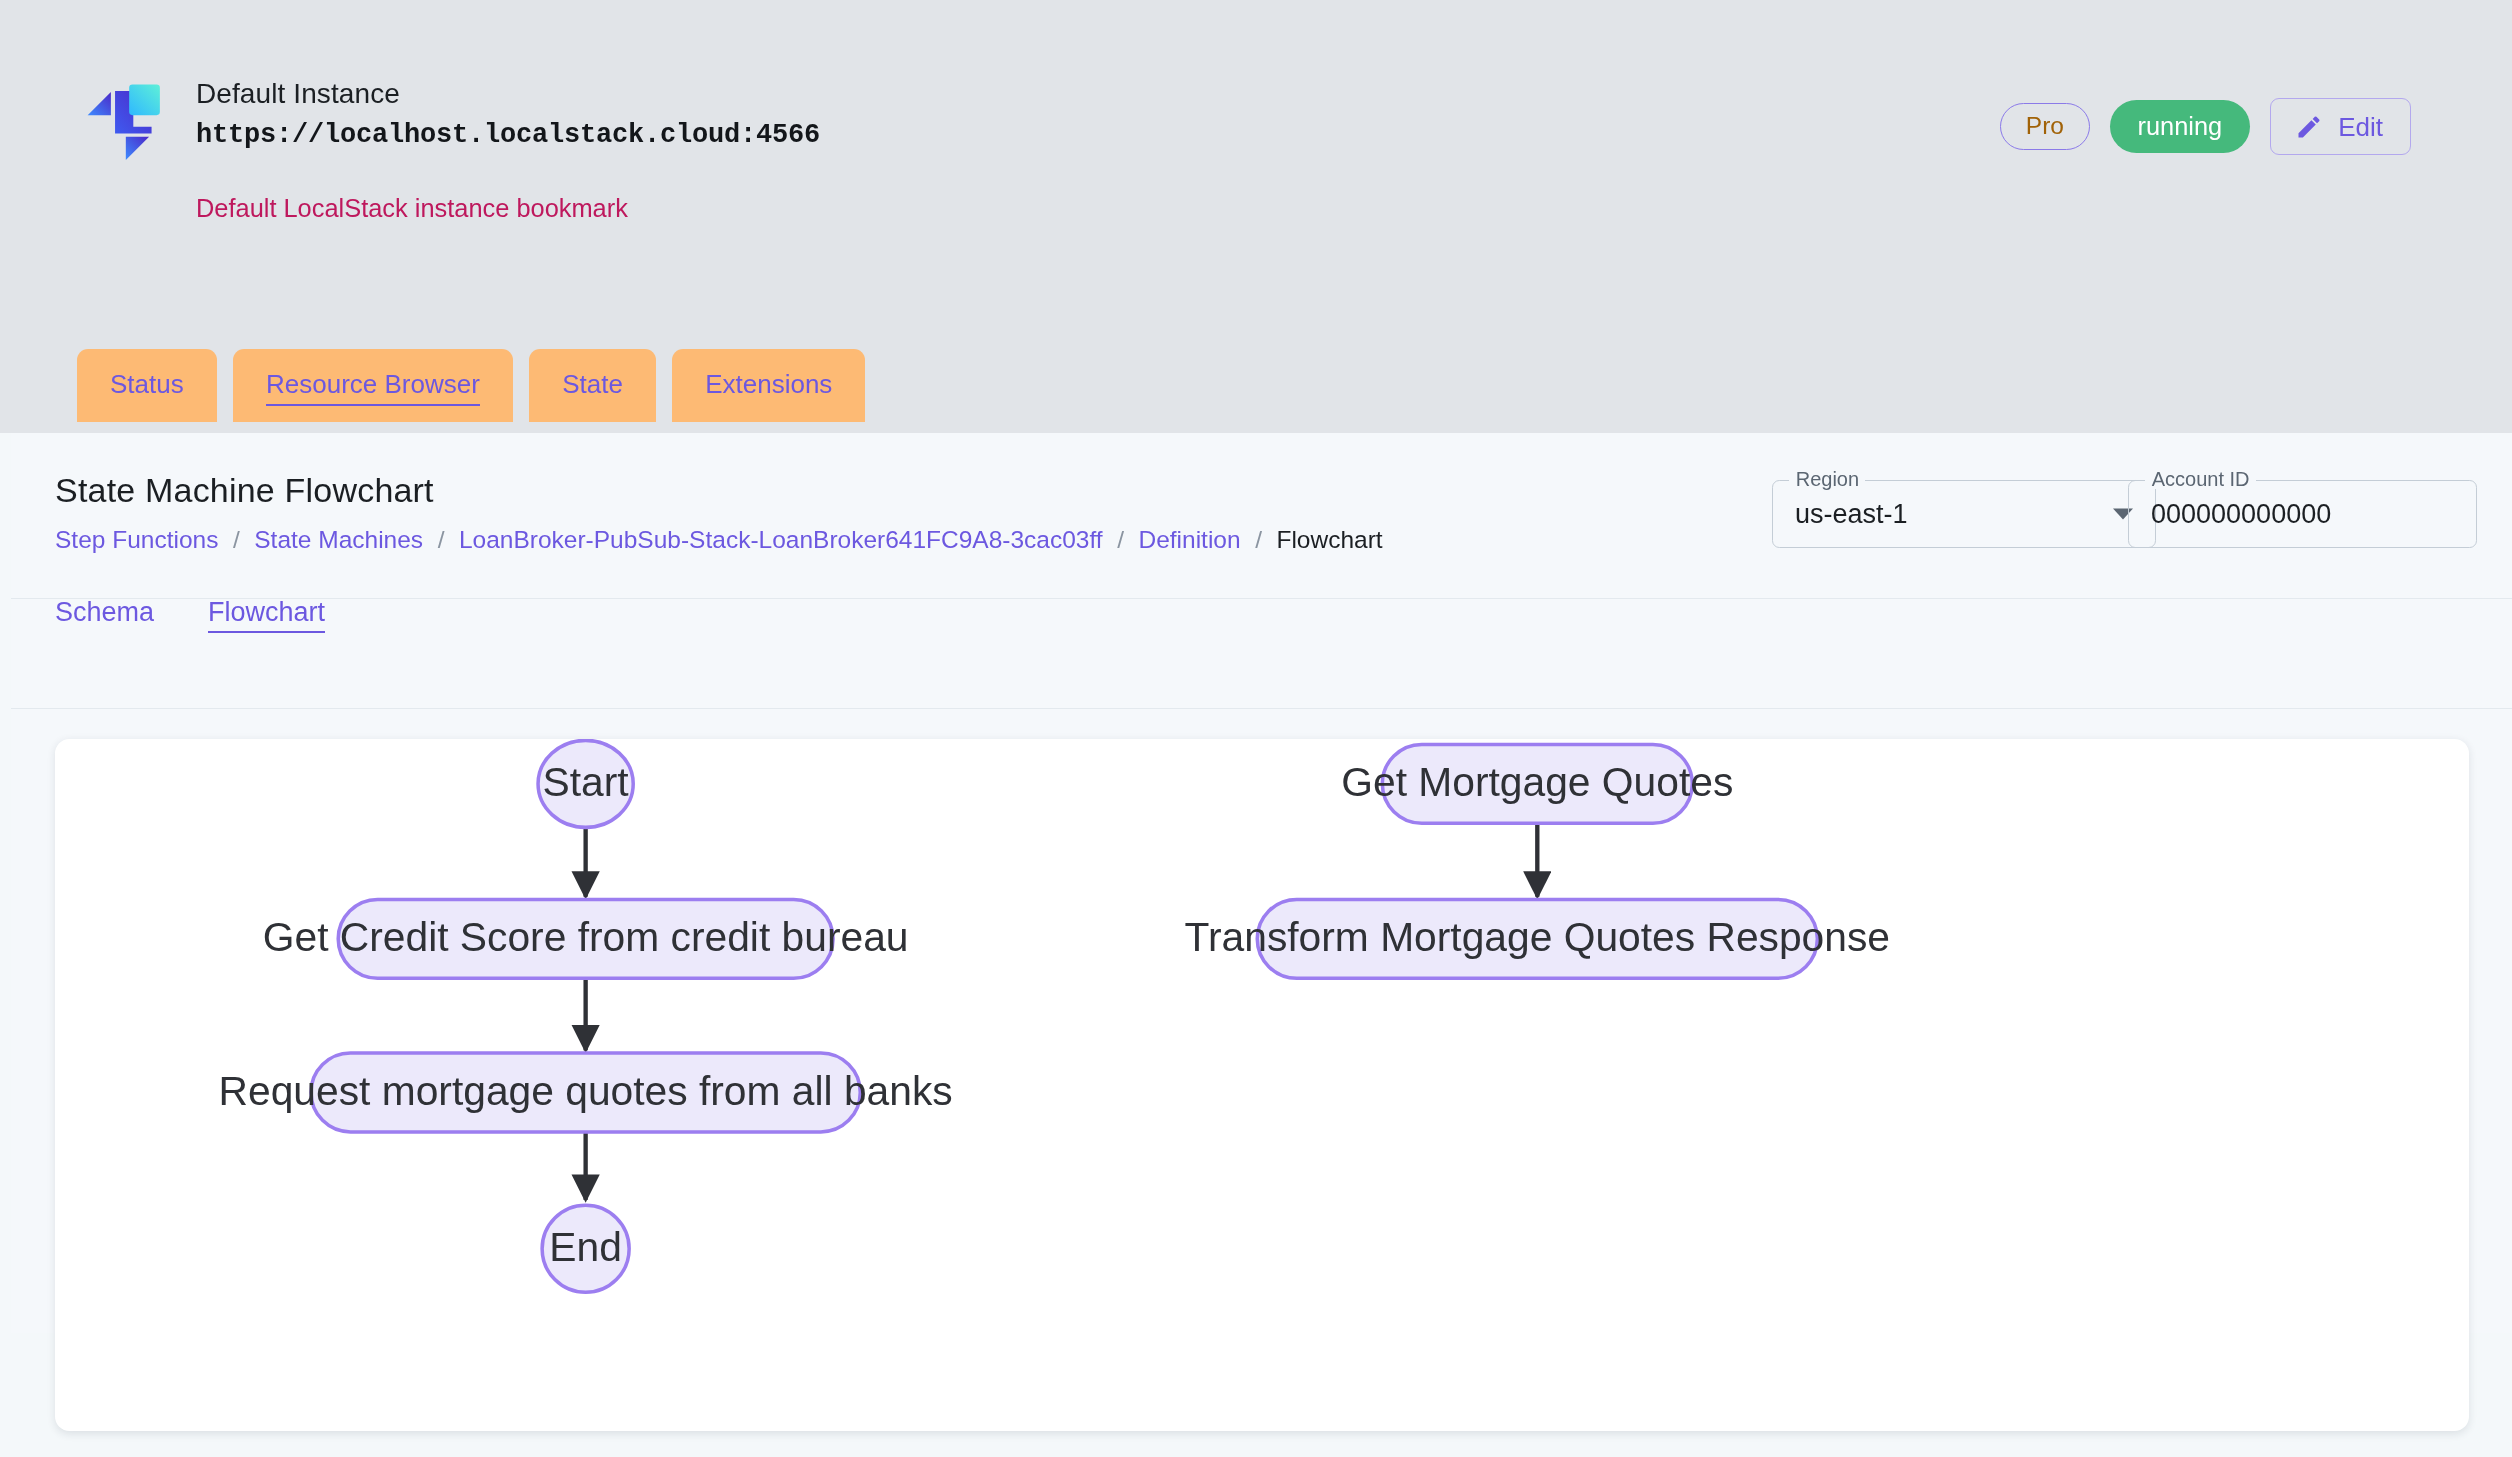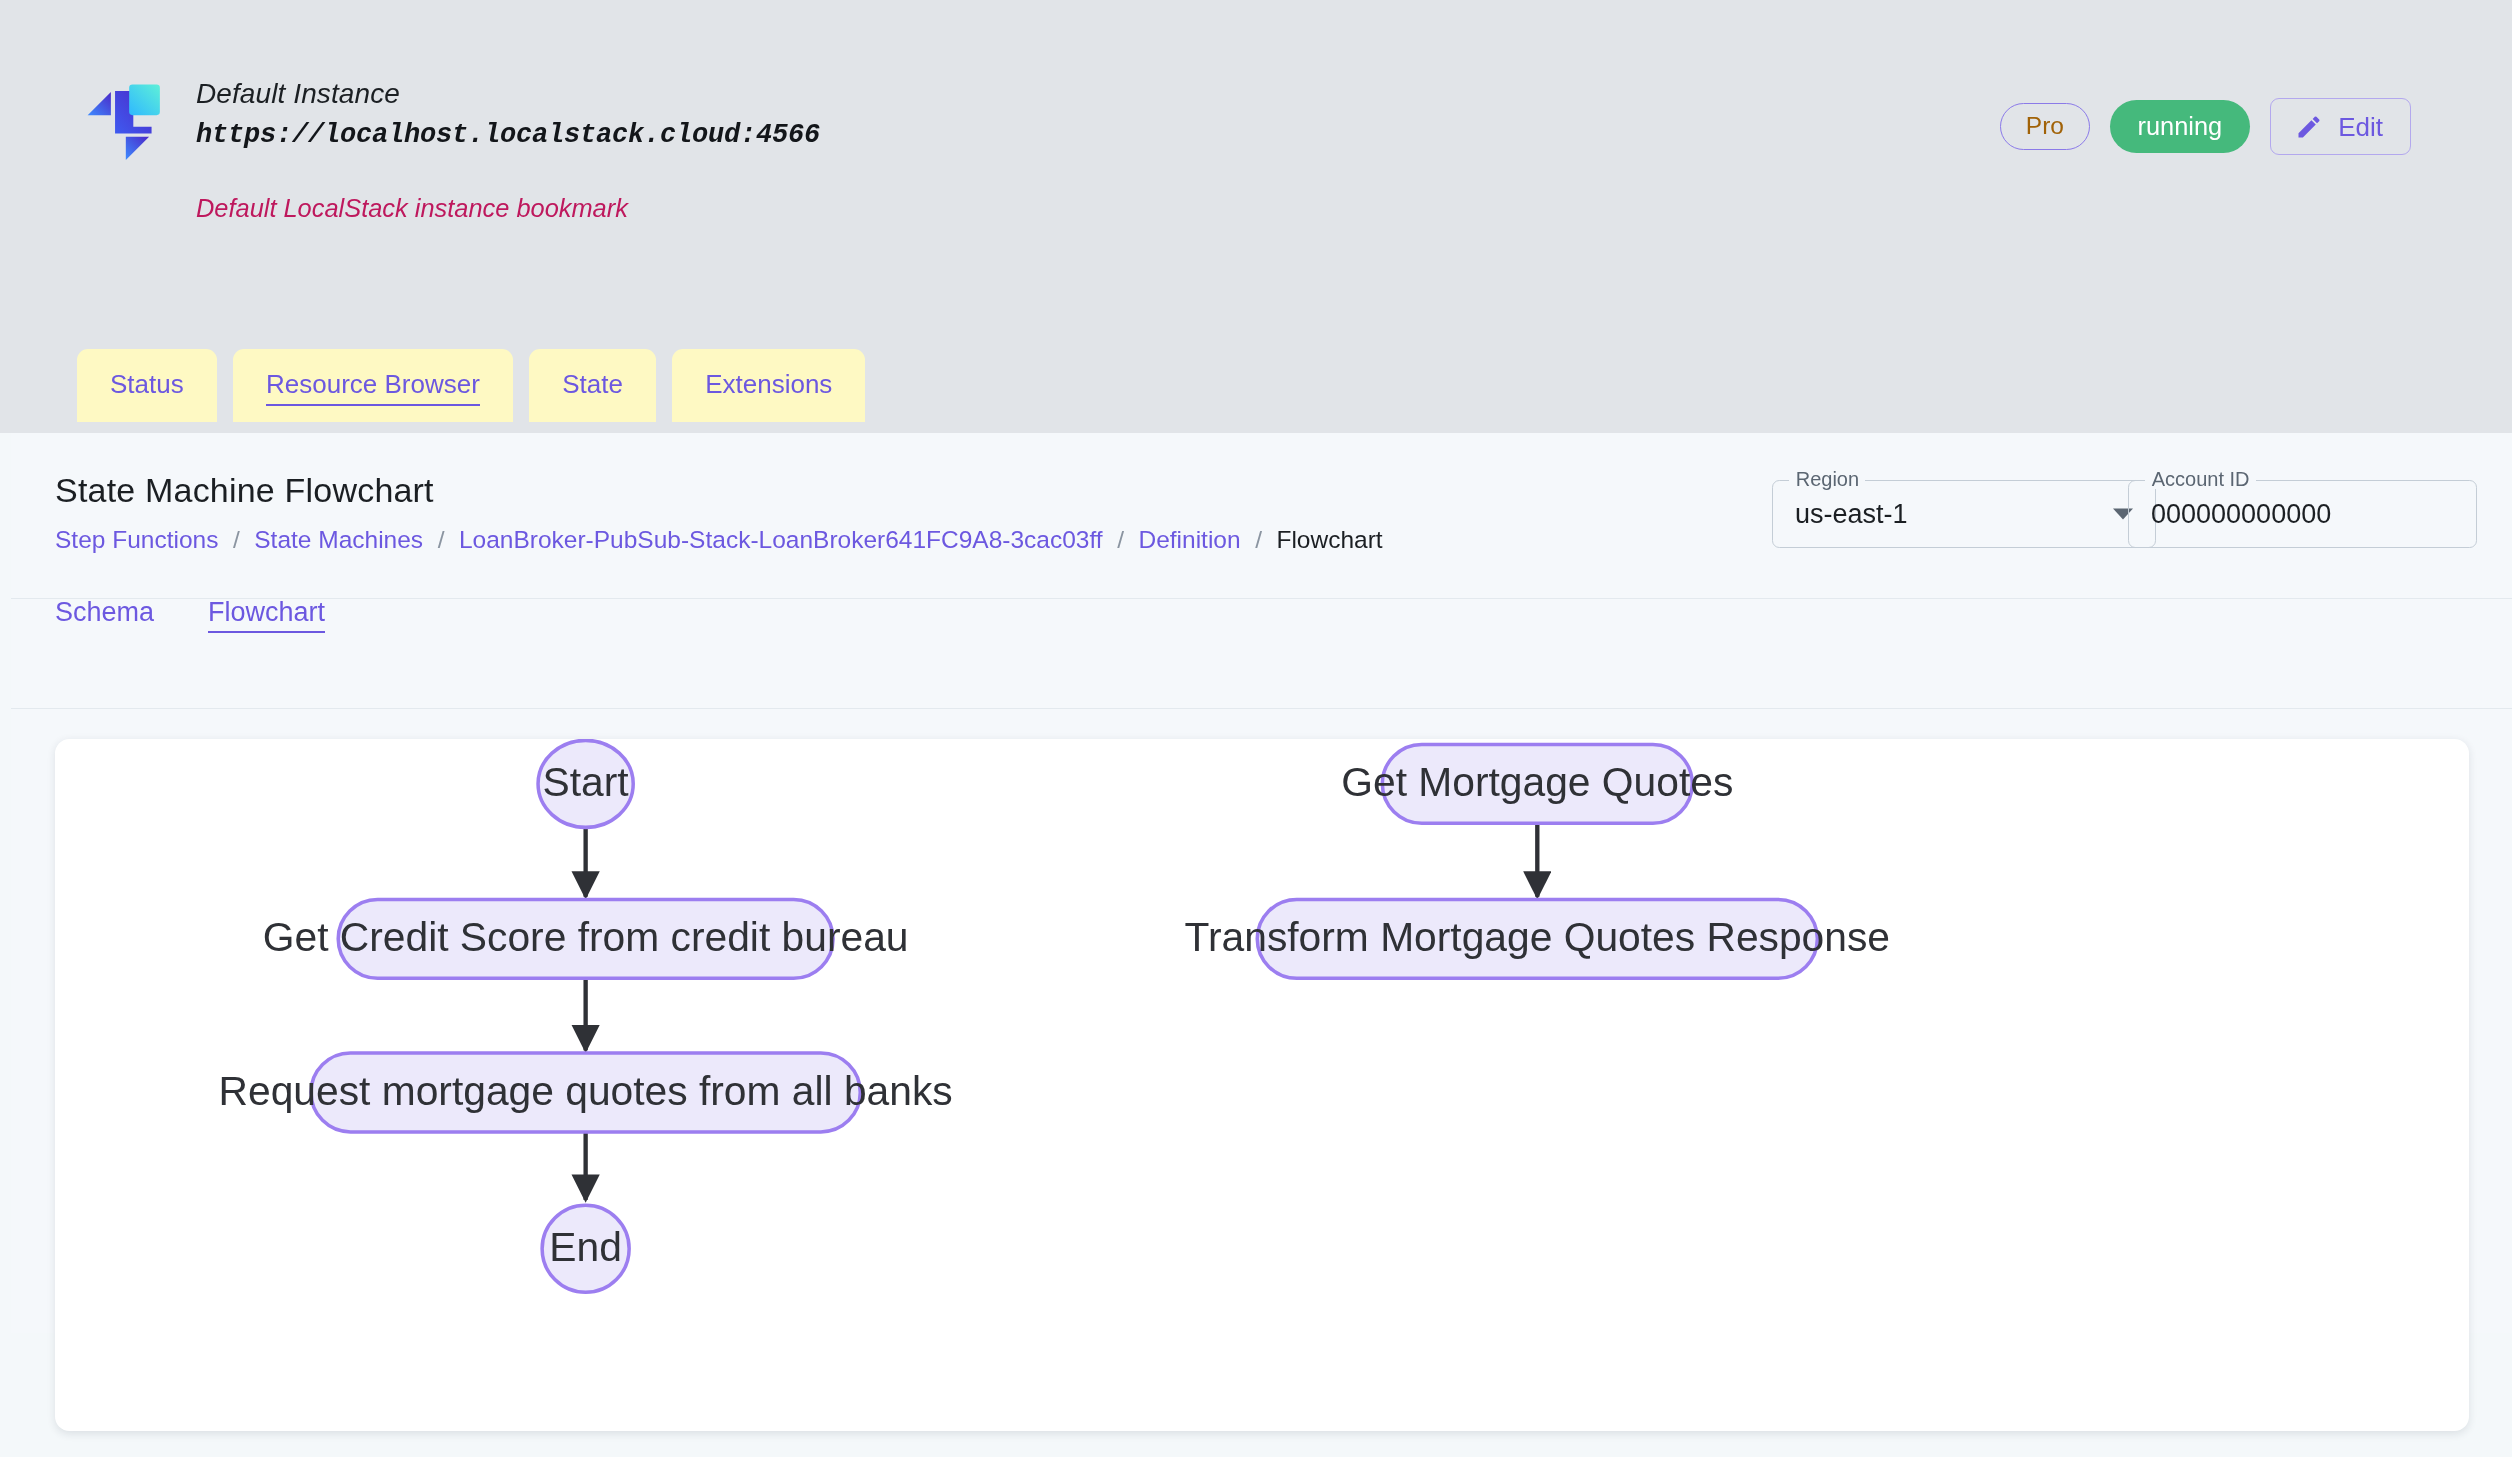--- a/index.html
+++ b/index.html
@@ -18,21 +18,20 @@
     width: 2512px;
     height: 433px;
     background: #e1e4e8;
   }
   .header-inner {
     position: absolute;
     left: 86px; top: 71px;
     display: flex;
     align-items: flex-start;
     gap: 27px;
-    font-style: italic;
   }
   .ls-logo { width: 83px; height: 87px; display:block; flex: 0 0 auto; margin-top: 3.6px; }
   .instance-block { padding-top: 5.4px; }
   .instance-name {
     font-size: 28px;
     color: #1b1f23;
     line-height: 1.25;
     letter-spacing: 0.1px;
   }
   .instance-url {
@@ -94,21 +93,21 @@
   
   .tabstrip {
     position: absolute;
     left: 77px; top: 349px;
     display: flex;
     align-items: flex-end;
     gap: 16.3px;
     z-index: 3;
   }
   .tab {
-    background: #fef9c3;
+    background: #fdba74;
     border-radius: 11px 11px 0 0;
     padding: 22px 33px 25.4px 33px;
     font-size: 26px;
     color: #6c58e0;
     cursor: pointer;
     line-height: 1;
     white-space: nowrap;
   }
   .tab.active span { border-bottom: 2.7px solid #6c58e0; padding-bottom: 4.5px; }
 

